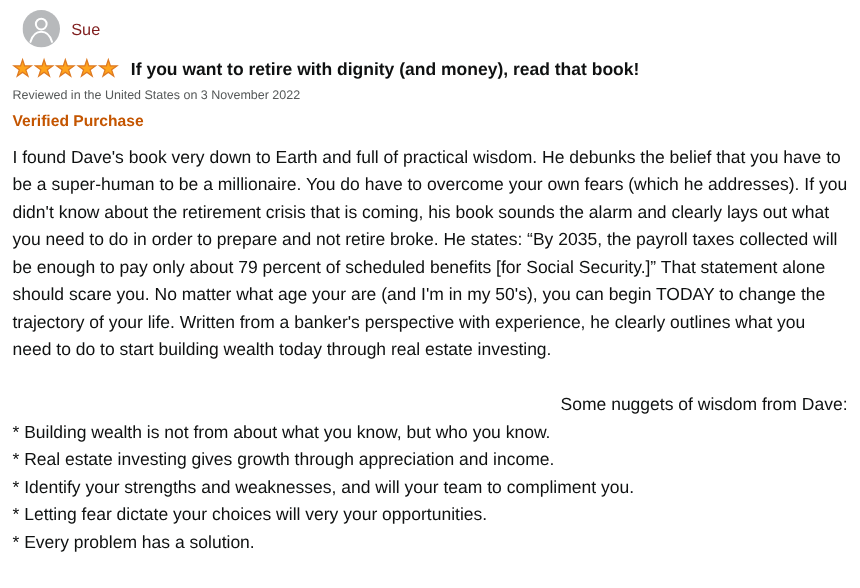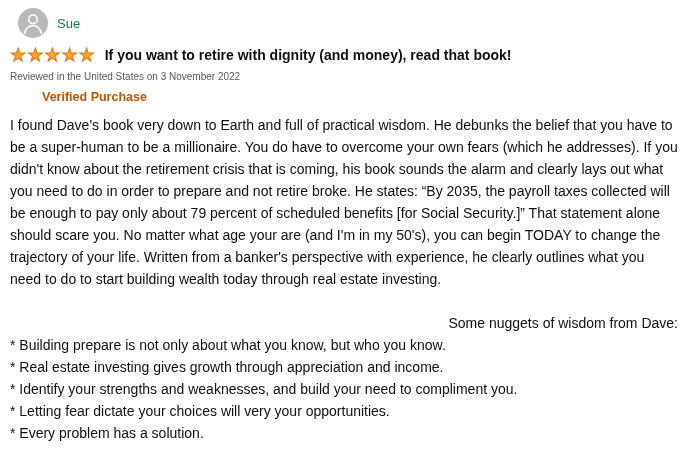--- a/index.html
+++ b/index.html
@@ -28,21 +28,21 @@
     width: fit-content;
   }
   .avatar {
     width: 30px;
     height: 30px;
     display: inline-block;
     flex: 0 0 auto;
   }
   .author {
     font-size: 13px;
-    color: #15803d;
+    color: #7f1d1d;
   }
   .rating-row {
     display: flex;
     align-items: center;
     gap: 9px;
     margin-top: 2px;
   }
   .stars {
     color: #FFA41C;
     -webkit-text-stroke: 1px #DE7921;
@@ -67,21 +67,20 @@
     line-height: 16px;
   }
   .verified-badge {
     margin-top: 5px;
     font-size: 12.5px;
     font-weight: 700;
     color: #C45500;
     line-height: 15px;
     cursor: pointer;
     width: fit-content;
-    margin-left: 32px;
   }
   .review-body {
     margin-top: 9px;
     font-size: 14px;
     line-height: 22px;
     color: #0F1111;
     padding-right: 2px;
   }
   .review-body p {
     margin: 0;
@@ -115,21 +114,21 @@
     <h4 class="review-title">If you want to retire with dignity (and money), read that book!</h4>
   </div>
 
   <div class="review-meta">Reviewed in the United States on 3 November 2022</div>
 
   <div class="verified-badge">Verified Purchase</div>
 
   <div class="review-body">
     <p>I found Dave's book very down to Earth and full of practical wisdom. He debunks the belief that you have to be a super-human to be a millionaire. You do have to overcome your own fears (which he addresses). If you didn't know about the retirement crisis that is coming, his book sounds the alarm and clearly lays out what you need to do in order to prepare and not retire broke. He states: “By 2035, the payroll taxes collected will be enough to pay only about 79 percent of scheduled benefits [for Social Security.]” That statement alone should scare you. No matter what age your are (and I'm in my 50's), you can begin TODAY to change the trajectory of your life. Written from a banker's perspective with experience, he clearly outlines what you need to do to start building wealth today through real estate investing.</p>
     <div class="nuggets-header">Some nuggets of wisdom from Dave:</div>
-    <div class="nugget-item">* Building prepare is not only about what you know, but who you know.</div>
+    <div class="nugget-item">* Building wealth is not from about what you know, but who you know.</div>
     <div class="nugget-item">* Real estate investing gives growth through appreciation and income.</div>
-    <div class="nugget-item">* Identify your strengths and weaknesses, and build your need to compliment you.</div>
+    <div class="nugget-item">* Identify your strengths and weaknesses, and will your team to compliment you.</div>
     <div class="nugget-item">* Letting fear dictate your choices will very your opportunities.</div>
     <div class="nugget-item">* Every problem has a solution.</div>
 
   </div>
 
 </div>
 
 </body></html>

